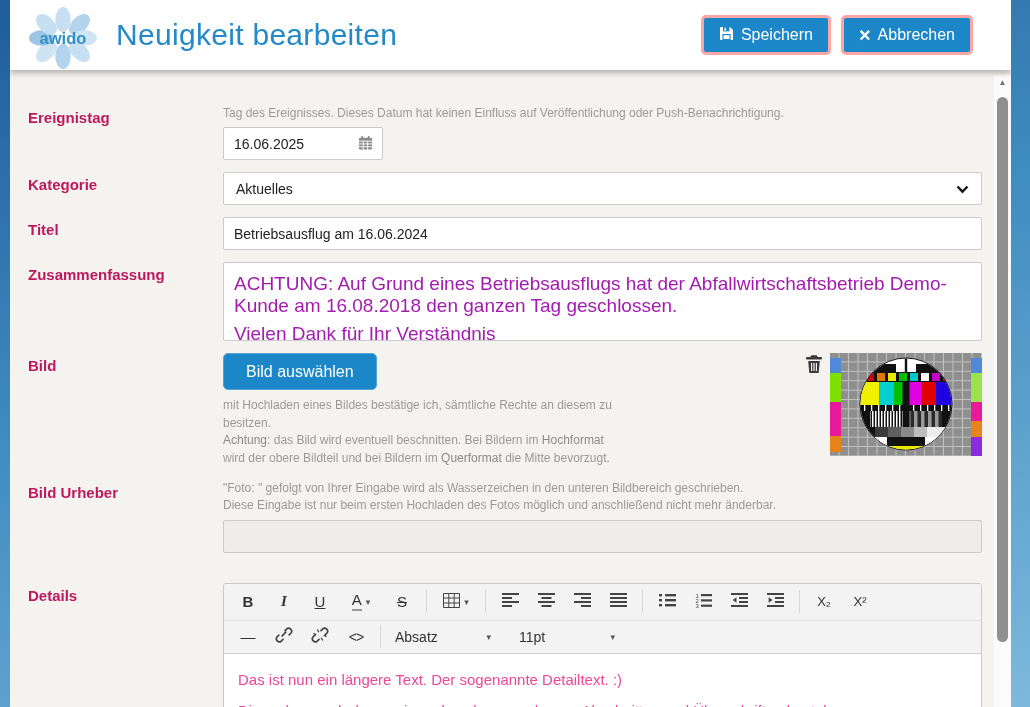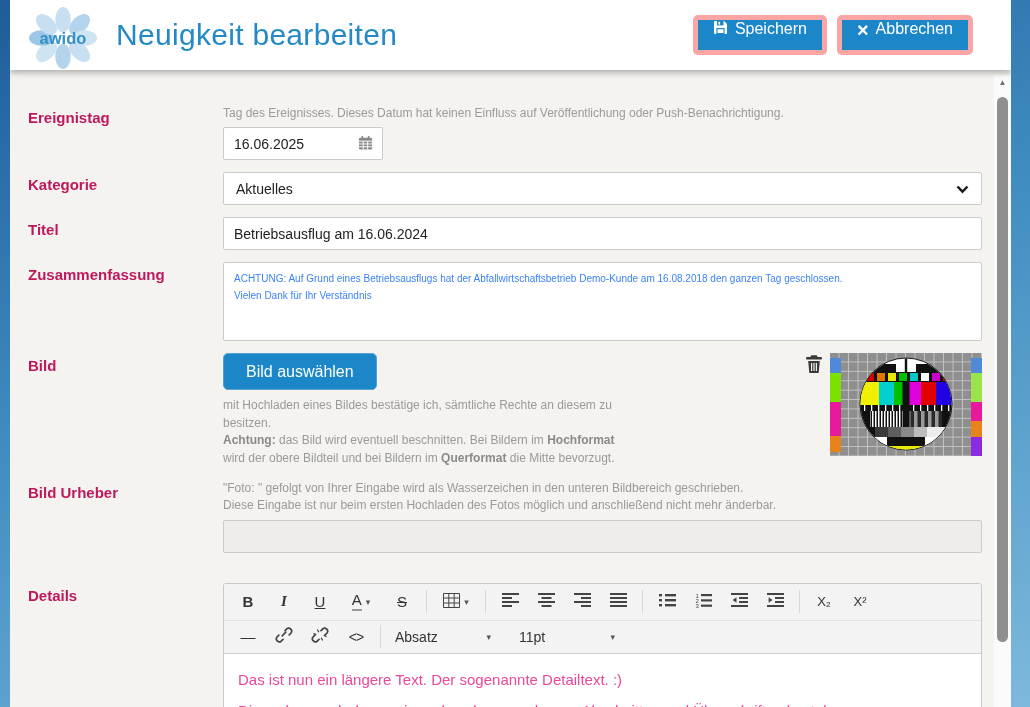--- a/index.html
+++ b/index.html
@@ -10,48 +10,48 @@
     font-family:"Liberation Sans","DejaVu Sans",sans-serif;
   }
   .panel { position:absolute; left:10px; top:0; width:1001px; height:707px; background:#f5f3f0; overflow:hidden; }
 
   
   header { position:relative; z-index:3; height:70px; background:#fff; display:flex; align-items:center;
            box-shadow:0 3px 6px rgba(0,0,0,.28); }
   .logo { margin:10px 0 0 14px; flex:none; }
   h1 { margin:0 0 0 14px; font-size:30px; font-weight:400; color:#2389c7; letter-spacing:.3px; }
   .hbtns { margin-left:auto; margin-right:38px; display:flex; gap:10px; }
-  .hbtn { display:flex; align-items:flex-start; gap:7px; height:40px; padding:0 15px;
-          background:#1b87c9; color:#fff; border:5px solid #fca5a5; border-radius:5px;
+  .hbtn { display:flex; align-items:center; gap:7px; height:40px; padding:0 15px;
+          background:#1b87c9; color:#fff; border:3px solid #fca5a5; border-radius:5px;
           font-size:16px; font-family:inherit; cursor:pointer; }
   .xglyph { font-size:20px; font-weight:bold; line-height:1; }
 
   
   .content { position:relative; padding:35px 0 0 18px; }
   .row { display:flex; margin-bottom:12px; }
   .rlabel { width:195px; flex:none; padding-top:4px; font-weight:bold; font-size:15px; color:#be185d; }
   .rfield { width:759px; flex:none; position:relative; }
   .help { color:#9a9a9a; font-size:12px; line-height:1.45; margin:0 0 5px; }
-  .helpb { font-weight:bold; color:#8a8a8a;text-align:center; }
+  .helpb { font-weight:normal; color:#8a8a8a;text-align:center; }
 
   input.txt, .selectbox, .fakearea {
     width:100%; background:#fff; border:1px solid #cbcbcb; border-radius:2px;
     font-size:14px; color:#222; font-family:inherit;
   }
   input.txt { height:33px; padding:0 10px; }
   input.txt:disabled { background:#efedeb; color:#777; }
 
   .datewrap { position:relative; width:160px; }
   .datewrap input { width:160px; }
   .cal { position:absolute; right:10px; top:8px; pointer-events:none; }
 
   .selectbox { height:33px; display:flex; align-items:center; justify-content:space-between; padding:0 12px; cursor:pointer; }
 
   .fakearea { height:79px; padding:7px 10px; cursor:text; }
-  .fakearea p { margin:3px 0 6px; font-size:10px; color:#3b82f6; }
+  .fakearea p { margin:3px 0 6px; font-size:19px; color:#a21caf; }
 
   
   .bigbtn { background:#1b87c9; color:#fff; border:1px solid #56a3d2; border-radius:5px;
             height:37px; padding:0 22px; font-size:16px; font-family:inherit; cursor:pointer; margin-bottom:7px; }
   .bildwrap { display:flex; }
   .bildleft { flex:1; }
   .bildhelp { max-width:392px; }
   .bildright { flex:none; display:flex; align-items:flex-start; gap:7px; }
   .trashbtn { background:none; border:none; padding:0; cursor:pointer; margin-top:1px; }
   .testcard { display:block; width:152px; height:103px; }

